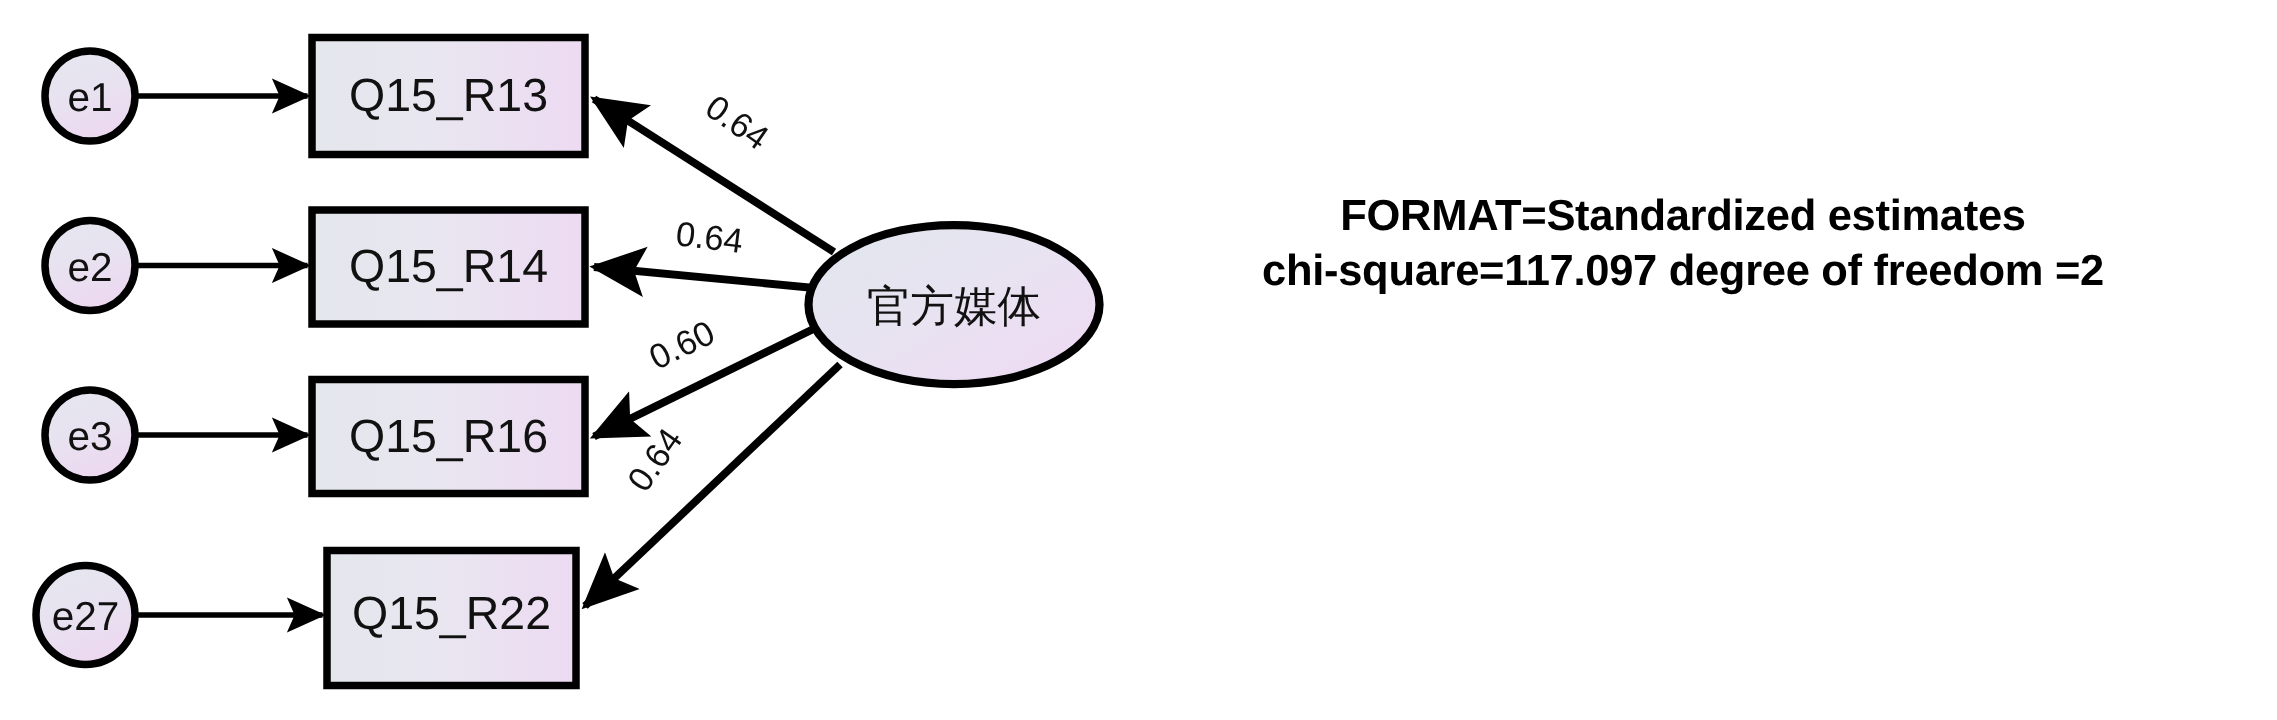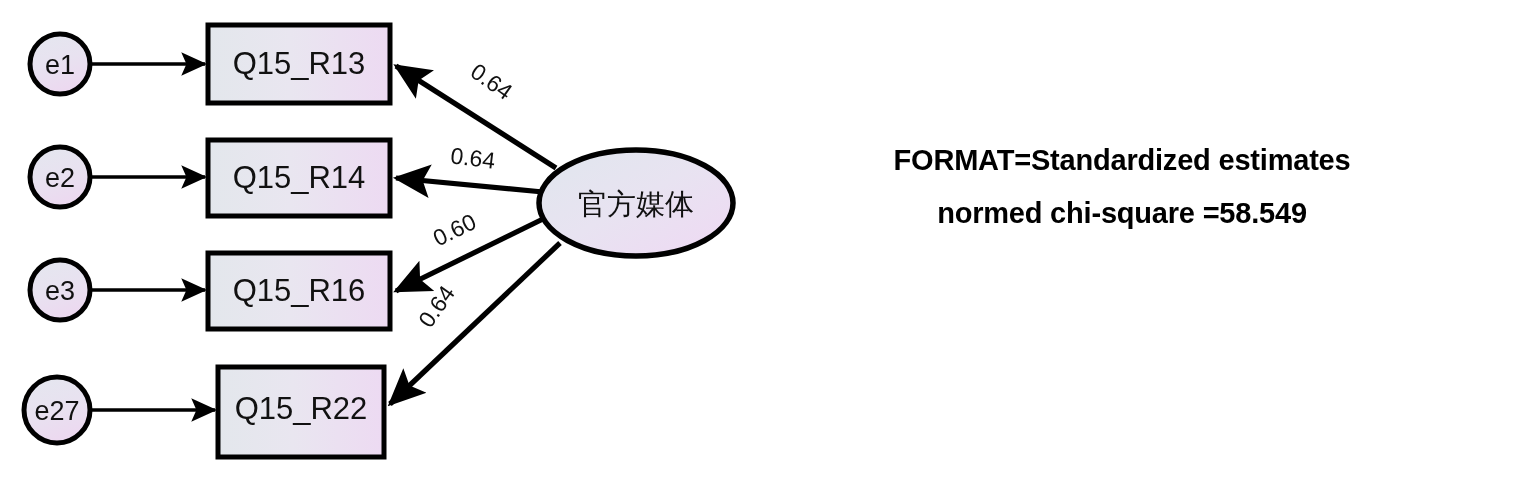--- a/index.html
+++ b/index.html
@@ -52,21 +52,20 @@
     font-family: "Liberation Sans", sans-serif;
     font-weight: bold;
     font-size: 29px;
     line-height: 1.28;
     color: #000000;
     letter-spacing: -0.2px;
     white-space: nowrap;
   }
   .stats-line {
     display: block;
-    margin-top: 16px;
   }
 </style>
 </head>
 <body>
 
 <div id="canvas">
 
   <svg id="diagram-svg" viewBox="0 0 1518 480">
     <defs>
       <linearGradient id="nodeGrad" x1="0" y1="0" x2="1" y2="0">
@@ -150,16 +149,16 @@
     <g>
       <text class="coef-label" x="487" y="88" text-anchor="middle" transform="rotate(35 487 88)">0.64</text>
       <text class="coef-label" x="472" y="166" text-anchor="middle" transform="rotate(7 472 166)">0.64</text>
       <text class="coef-label" x="458" y="237" text-anchor="middle" transform="rotate(-26 458 237)">0.60</text>
       <text class="coef-label" x="443" y="311" text-anchor="middle" transform="rotate(-55 443 311)">0.64</text>
     </g>
   </svg>
 
   <div class="stats-block">
     <span class="stats-line">FORMAT=Standardized estimates</span>
-    <span class="stats-line">normed chi-square =58.549</span>
+    <span class="stats-line">chi-square=117.097  degree of freedom =2</span>
   </div>
 
 </div>
 
 </body></html>

